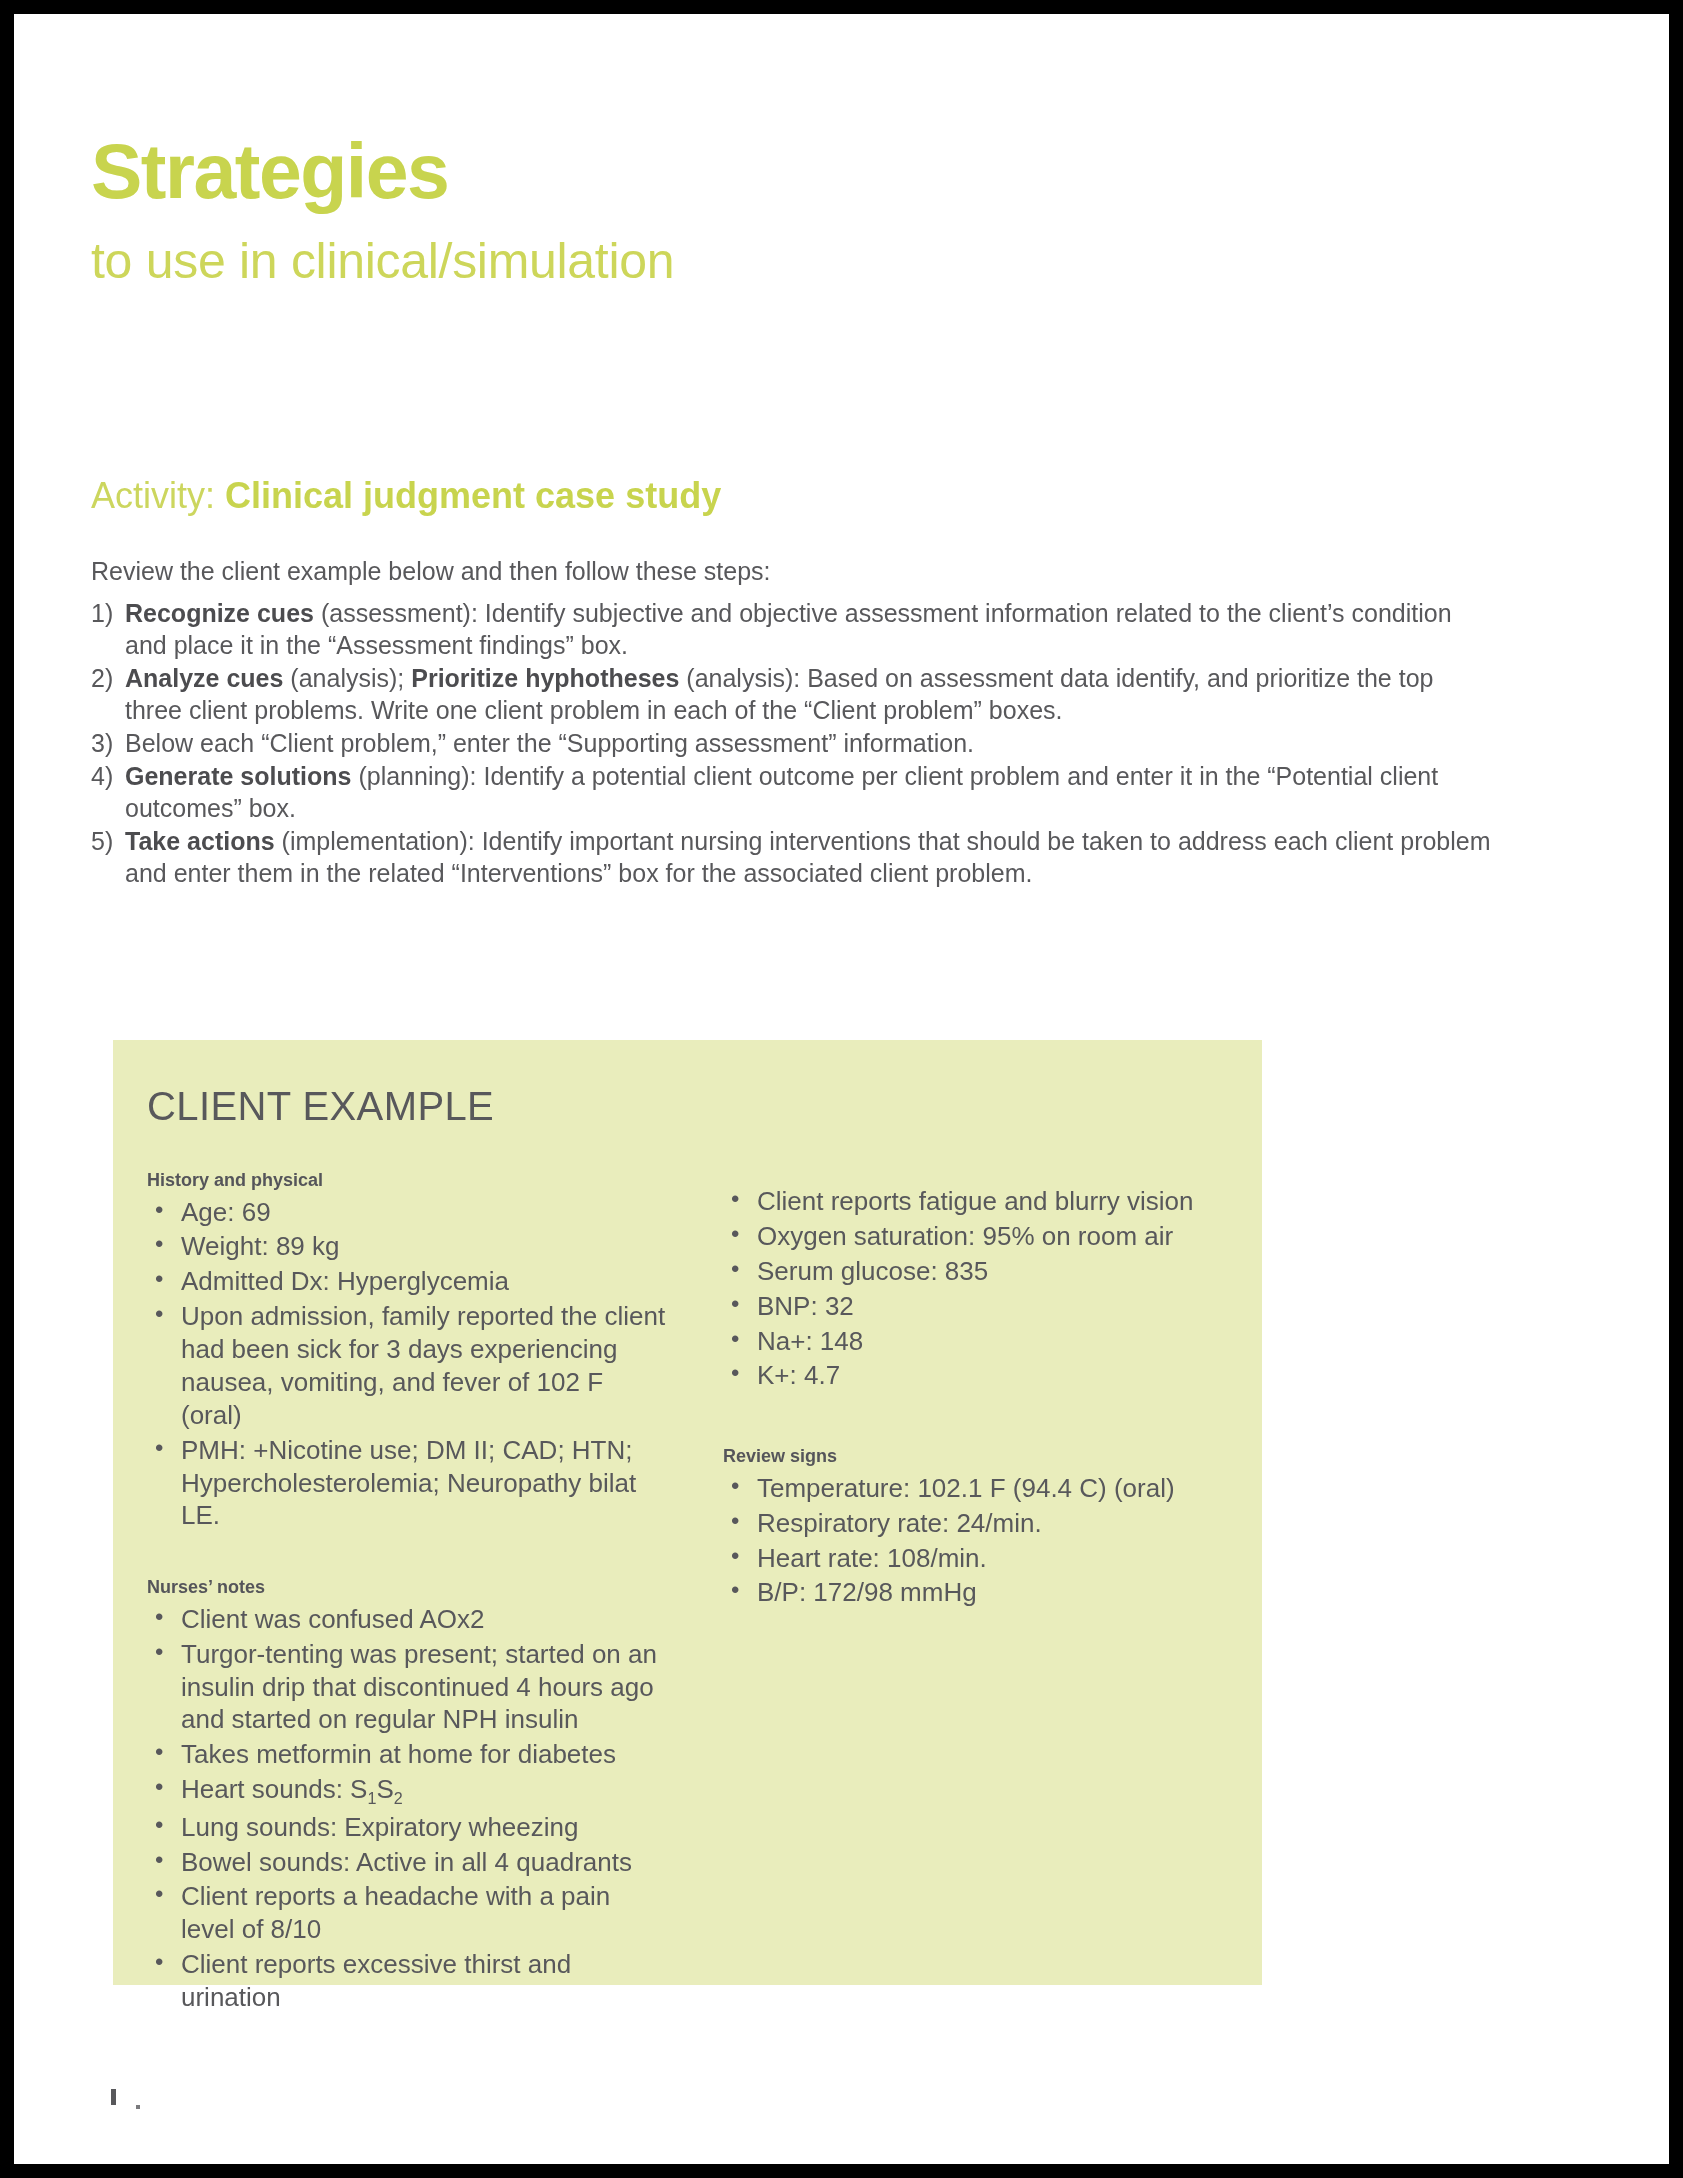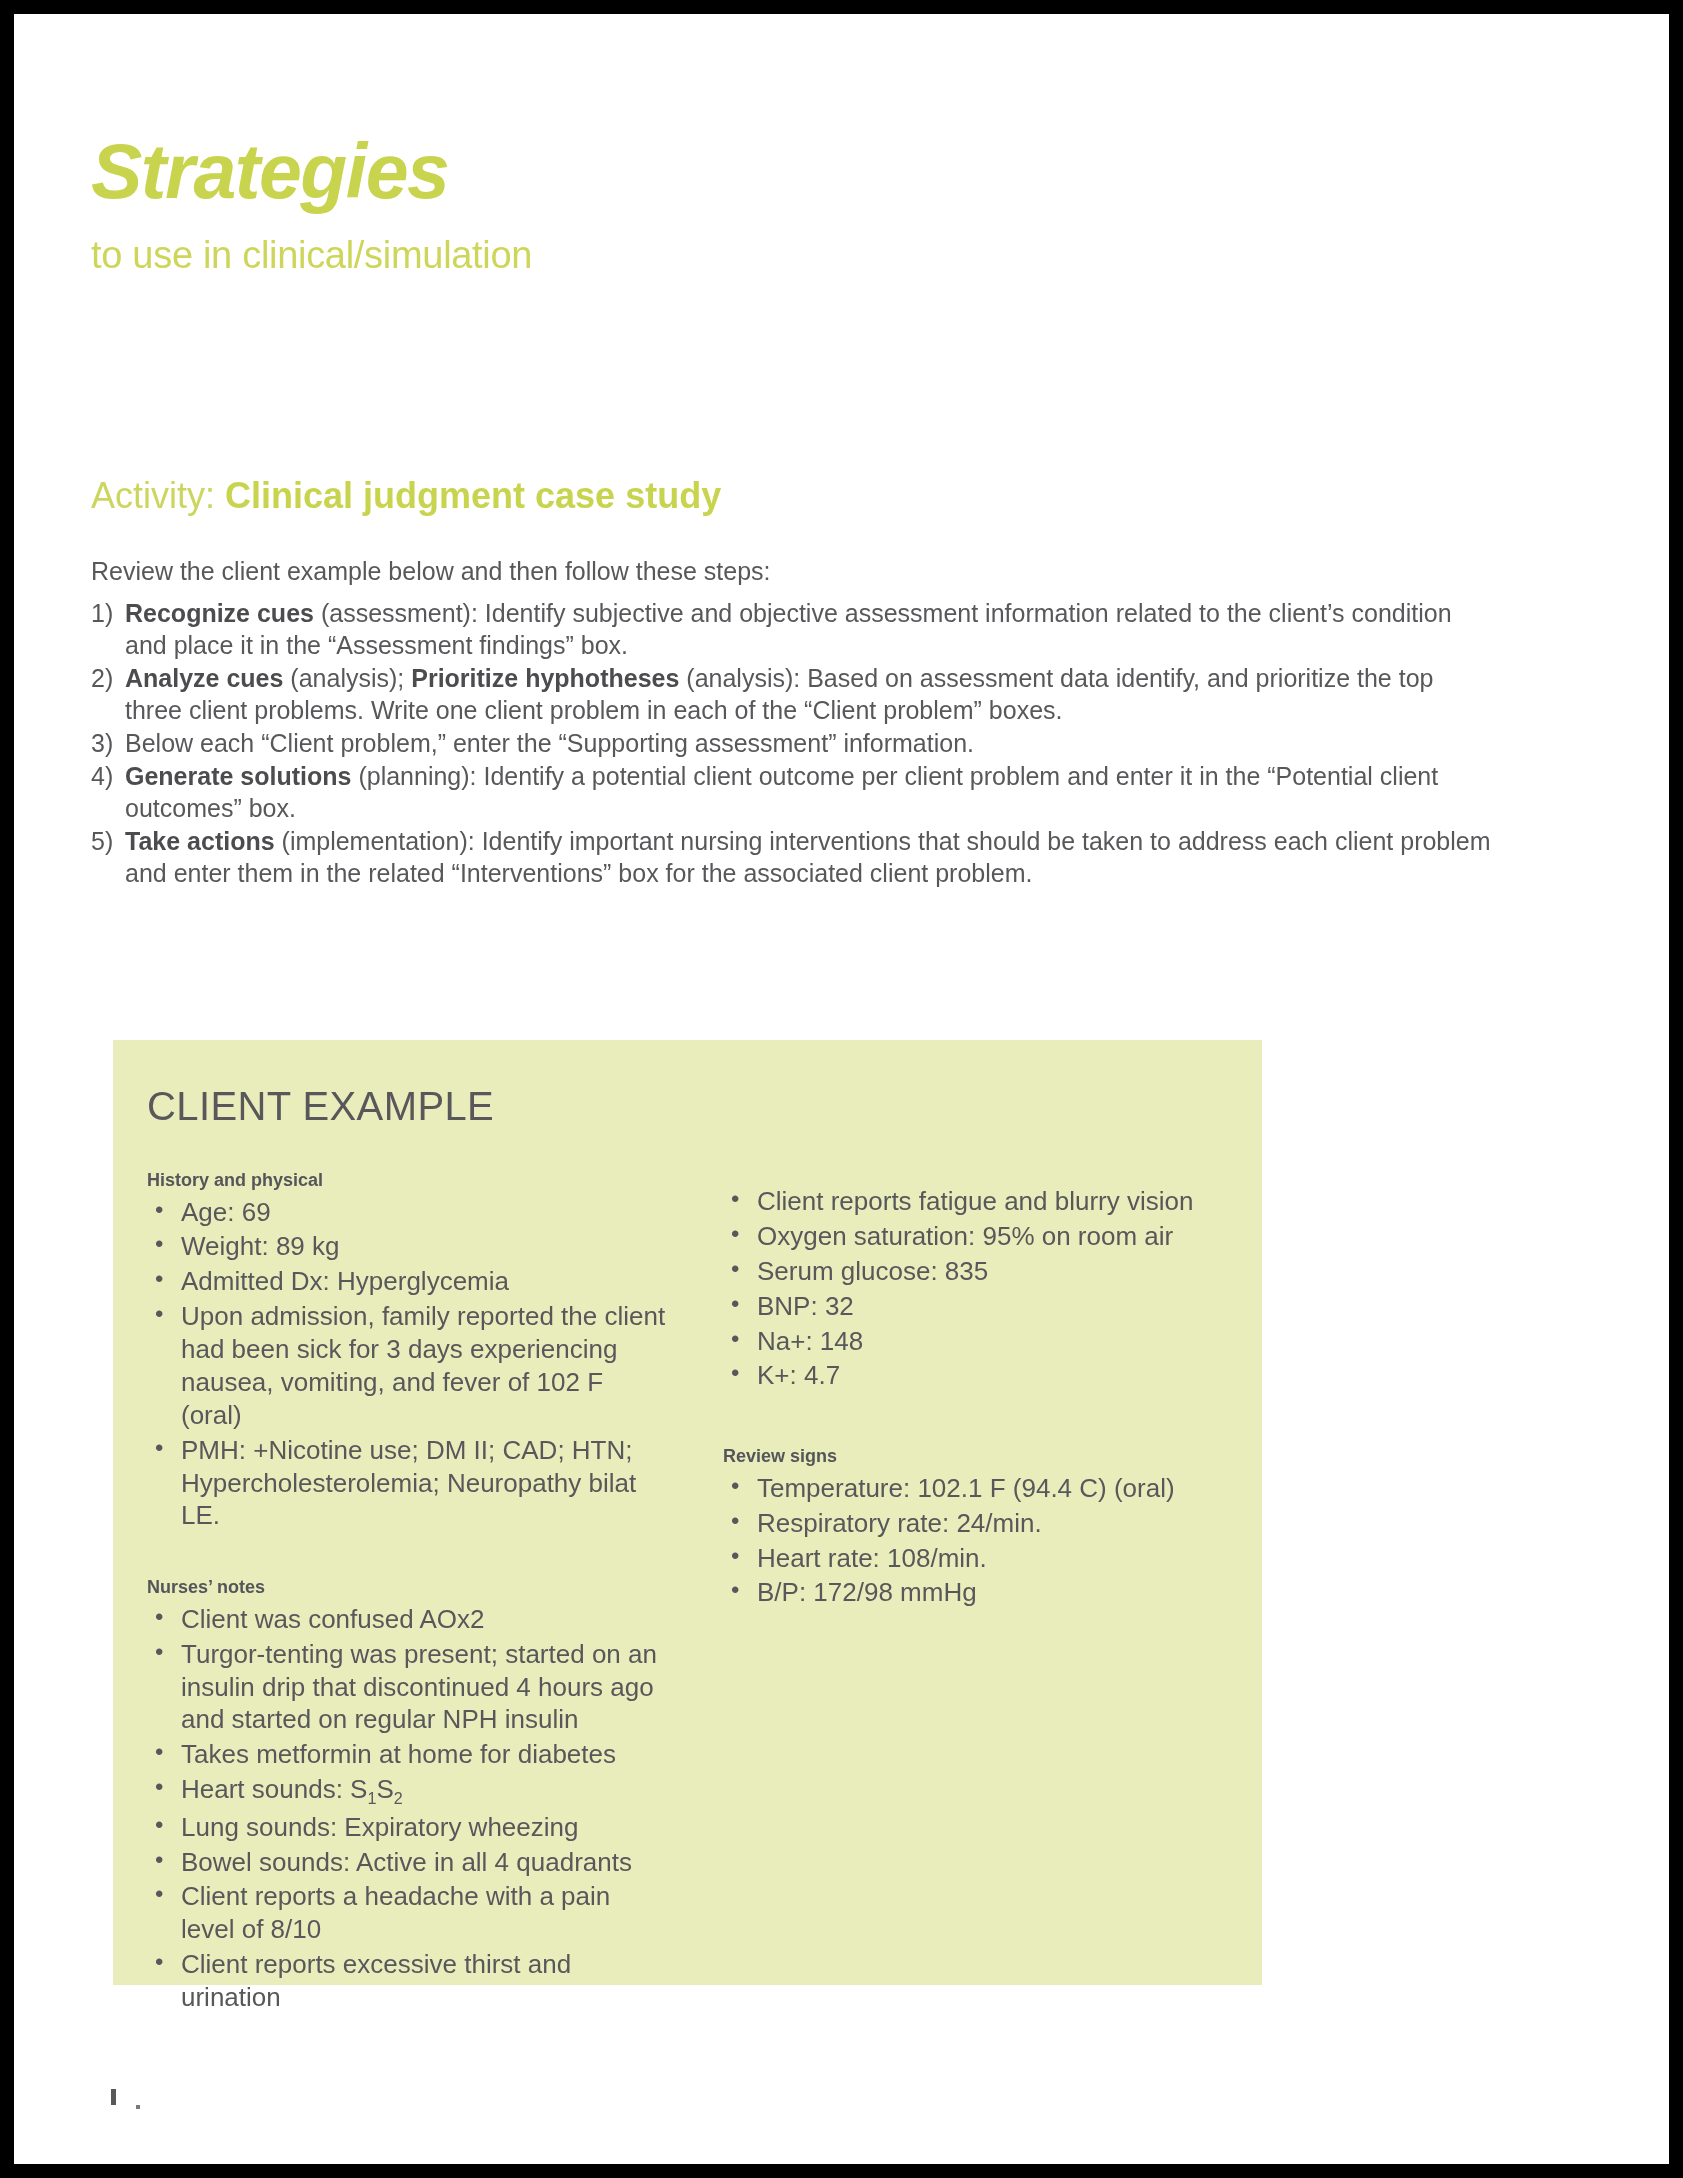--- a/index.html
+++ b/index.html
@@ -35,24 +35,23 @@
     width: 1386px;
   }
   .title-main {
     font-size: 77px;
     font-weight: bold;
     color: #c8d44e;
     letter-spacing: -1.5px;
     line-height: 1.0;
     margin: 0;
     padding: 0;
-    font-style: italic;
   }
   .title-sub {
-    font-size: 38px;
+    font-size: 50px;
     font-weight: normal;
     color: #cdd65a;
     line-height: 1.0;
     margin: 0;
     padding: 26px 0 0 0;
     letter-spacing: -0.3px;
   }
 
   
   .activity-line {

